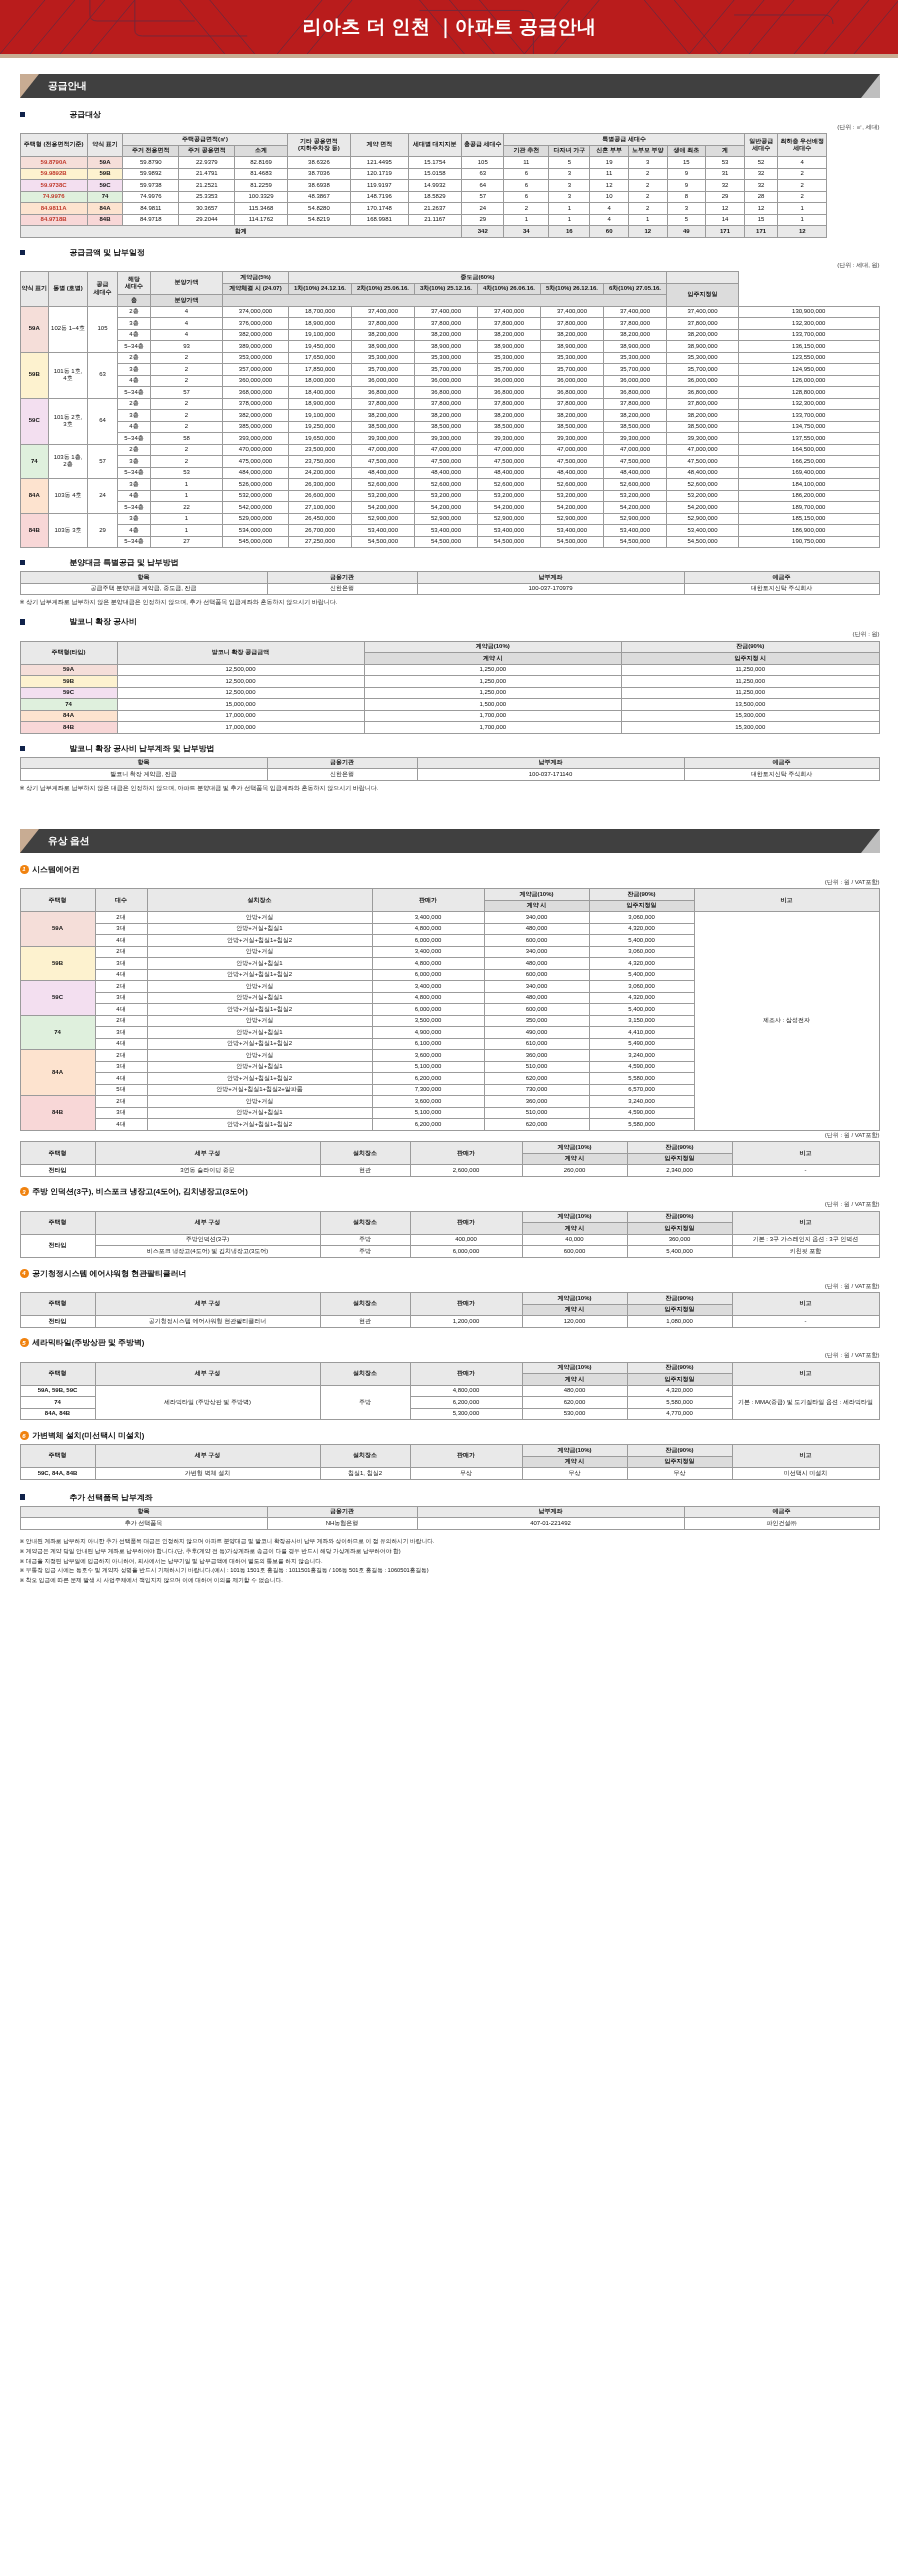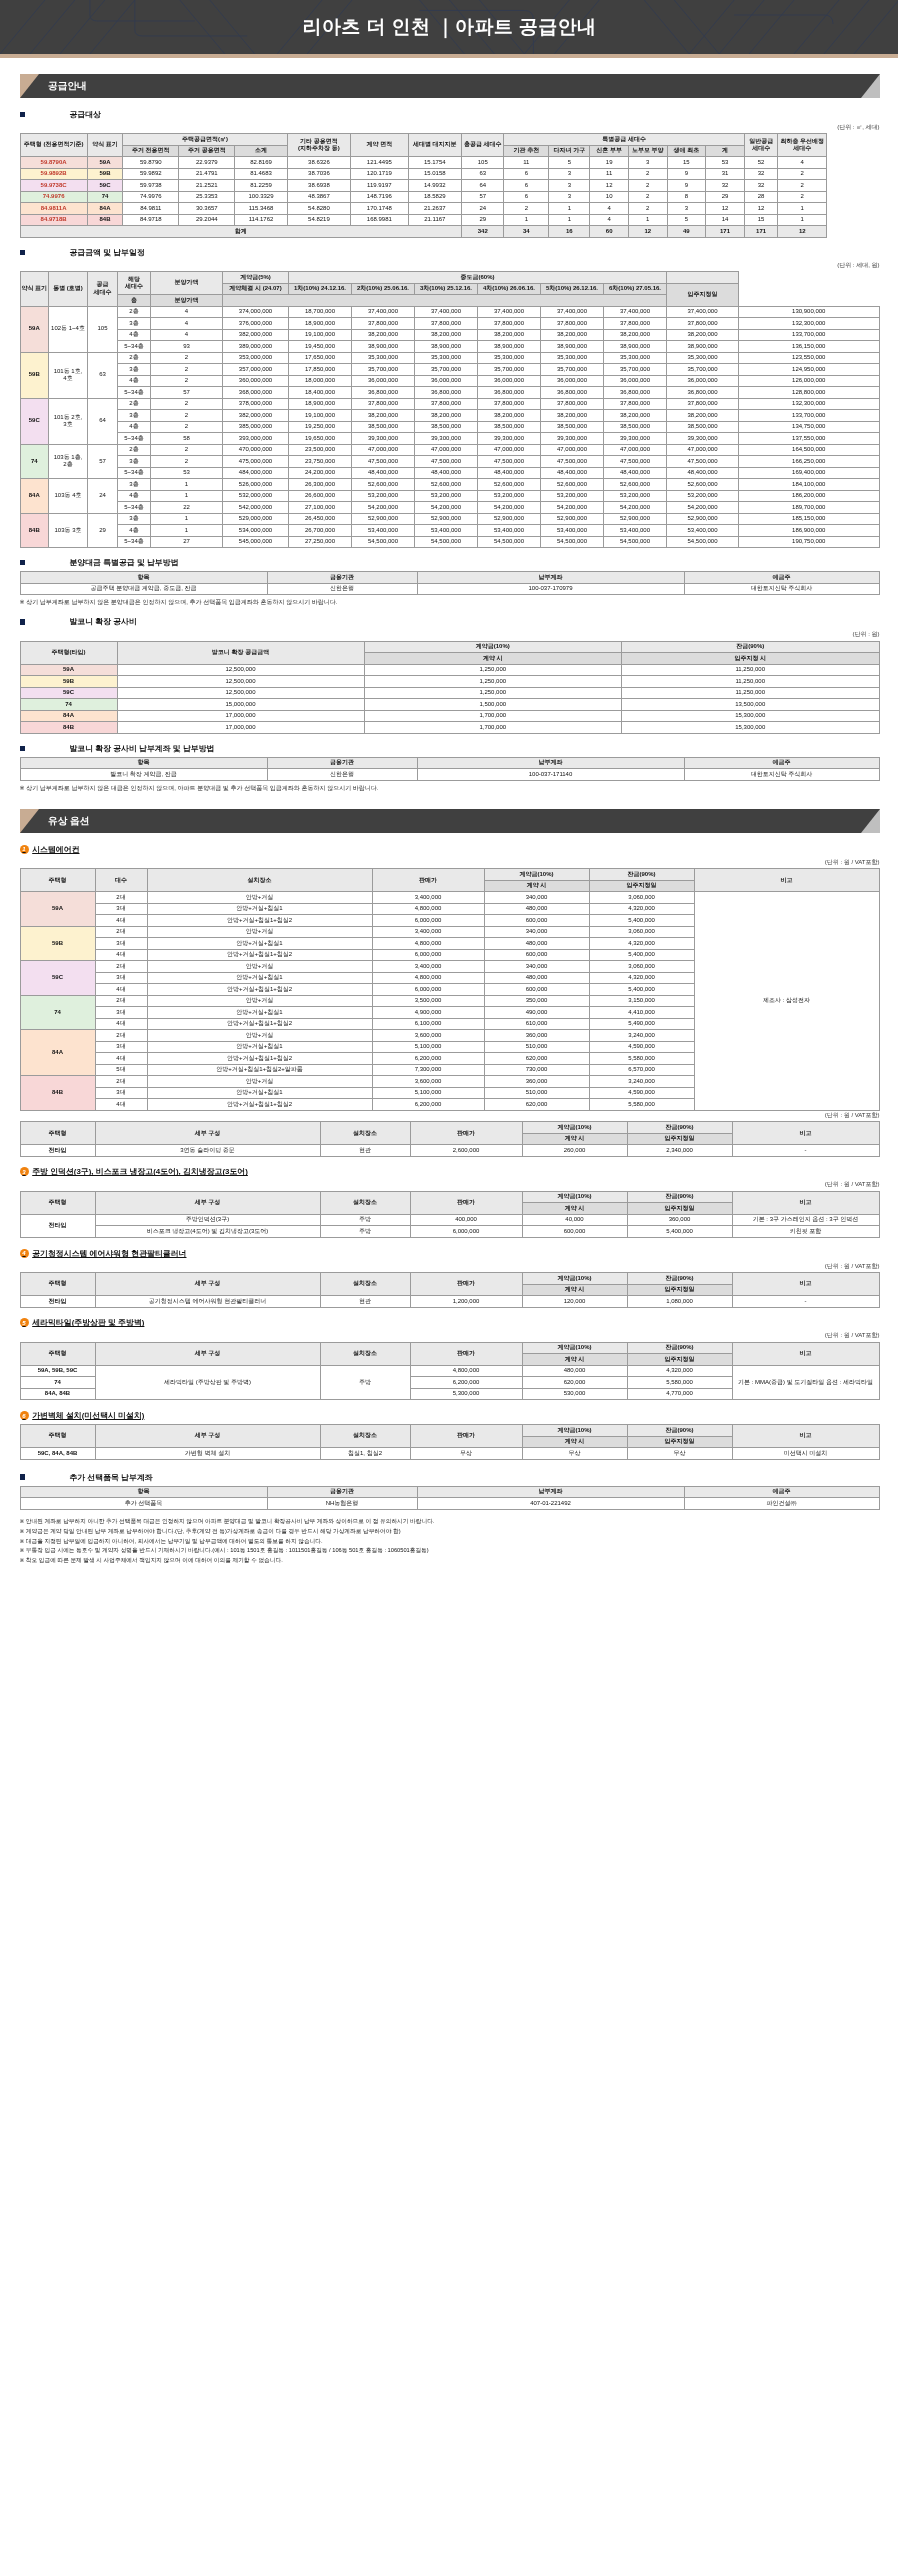--- a/index.html
+++ b/index.html
@@ -9,21 +9,21 @@
     background: #ffffff;
     font-family: "Liberation Sans", "DejaVu Sans", sans-serif;
     color: #111;
     -webkit-font-smoothing: antialiased;
   }
 
   
   .banner {
     position: relative;
     height: 54px;
-    background: #404040;
+    background: #b91c1c;
     overflow: hidden;
   }
   .banner .deco { position: absolute; inset: 0; opacity: .5; }
   .banner h1 {
     position: relative;
     margin: 0;
     height: 54px;
     line-height: 54px;
     text-align: center;
     color: #fff;
@@ -65,21 +65,21 @@
   .sub-title {
     font-size: 7.9px; font-weight: bold; color: #111;
     margin: 9px 0 3px 0; display: flex; align-items: center; gap: 41px;
   }
   .sub-title .mk {
     width: 5.2px; height: 5.2px; background: #10224a;
     display: inline-block; margin-right: 3.7px;
   }
   .sub-title-c {
     font-size: 7.9px; font-weight: bold; color: #111;
-    margin: 9.7px 0 3px 0; display: flex; align-items: center; text-decoration: underline;
+    margin: 9.7px 0 3px 0; display: flex; align-items: center;
   }
   .sub-title-c .circ {
     width: 9px; height: 9px; border-radius: 50%;
     background: #f0820f; color: #fff; font-size: 6px;
     display: inline-flex; align-items: center; justify-content: center;
     margin-right: 3.7px; font-weight: bold;
   }
   .unit {
     font-size: 6px; color: #333; text-align: right; margin: 0 0 1.5px 0;
   }
@@ -836,21 +836,21 @@
         <tr>
           <td>발코니 확장 계약금, 잔금</td>
           <td>신한은행</td>
           <td>100-037-171140</td>
           <td>대한토지신탁 주식회사</td>
         </tr>
       </tbody>
   </table>
   <p class="note">※ 상기 납부계좌로 납부하지 않은 대금은 인정하지 않으며, 아파트 분양대금 및 추가 선택품목 입금계좌와 혼동하지 않으시기 바랍니다.</p>
 
-  <div class="sec-bar" style="margin-top:16px">
+  <div class="sec-bar" style="margin-top:36px">
     <i class="tl"></i>
       <i class="tr"></i>
     <span>유상 옵션</span>
   </div>
 
   <div class="sub-title-c">
     <i class="circ">1</i>
       <span>시스템에어컨</span>
   </div>
   <div class="unit">(단위 : 원 / VAT포함)</div>

